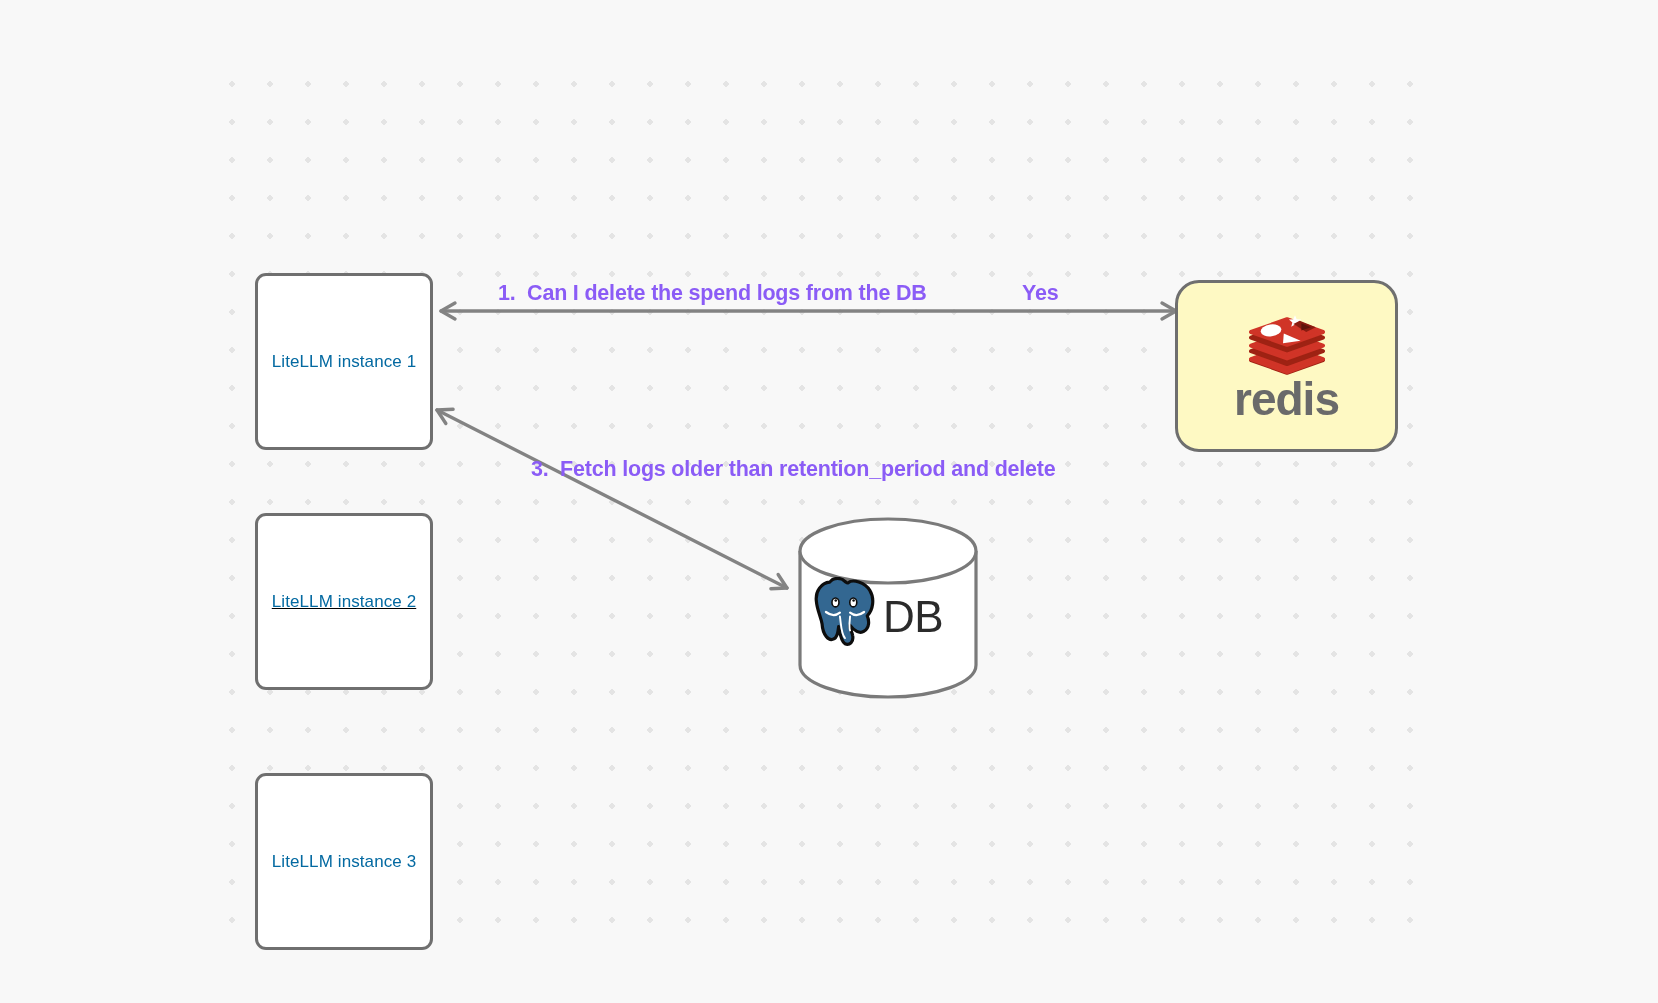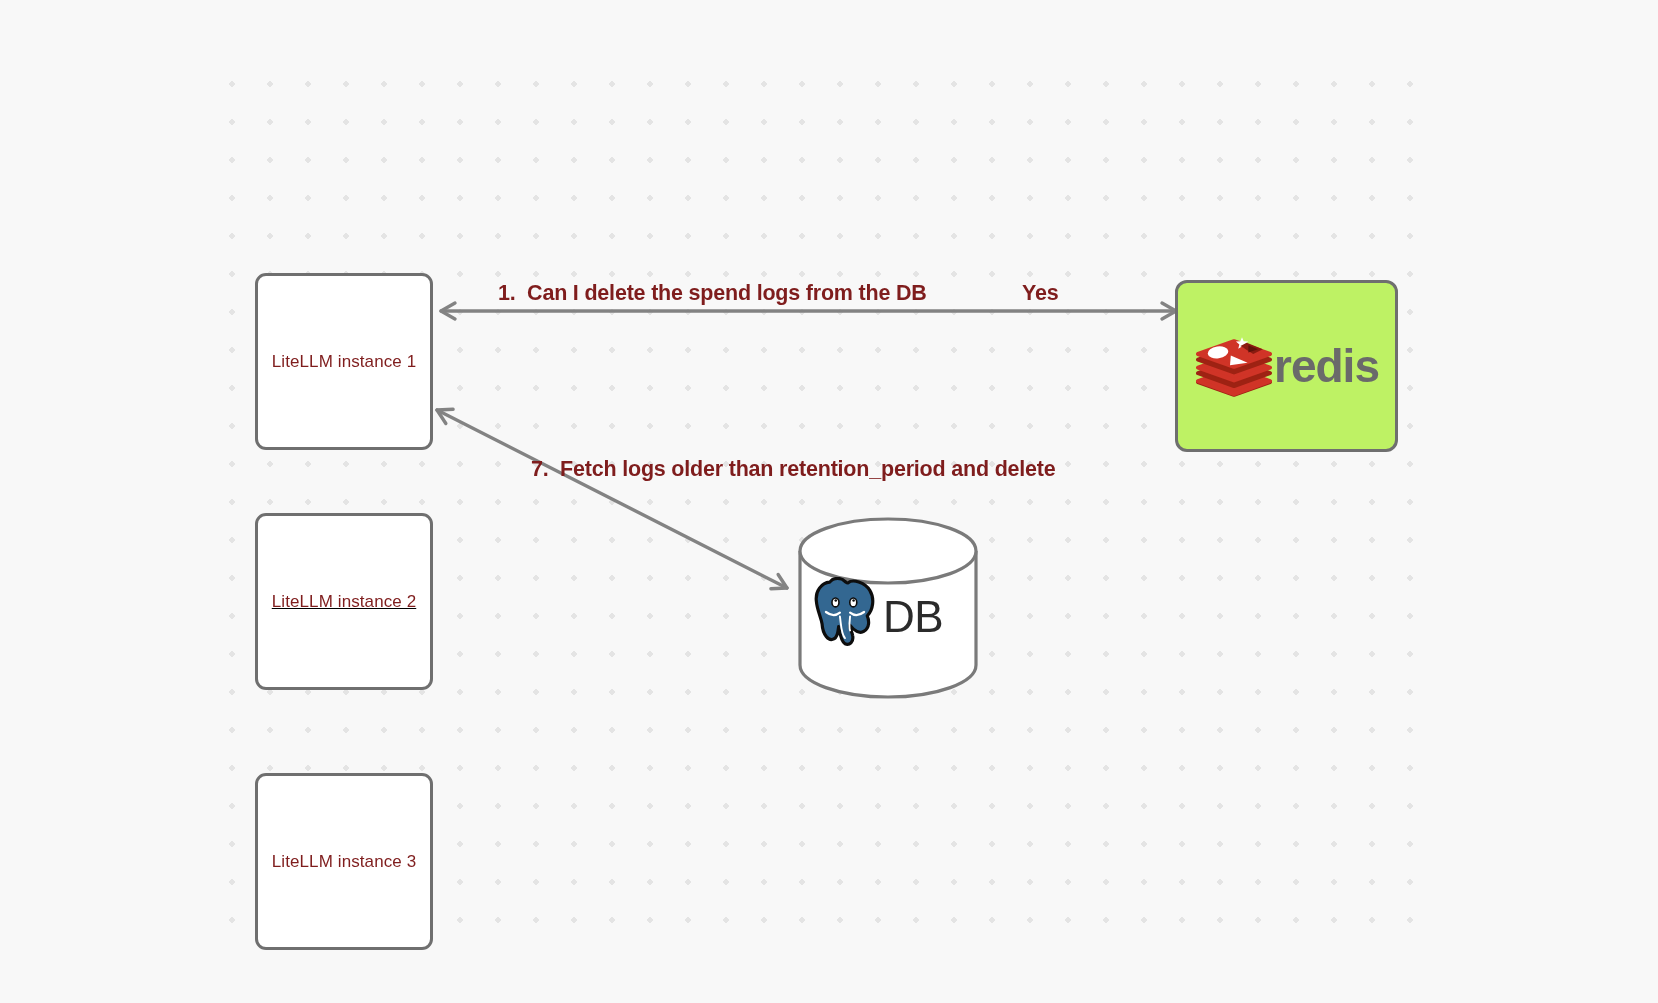--- a/index.html
+++ b/index.html
@@ -18,42 +18,42 @@
   }
 
   .node-box{
     position:absolute;box-sizing:border-box;
     width:178px;height:177px;
     background:#ffffff;
     border:3px solid #6f6f6f;border-radius:11px;
     display:flex;align-items:center;justify-content:center;
   }
   .node-box .box-label{
-    font-size:17px;color:#7f1d1d;letter-spacing:0.1px;
+    font-size:17px;color:#0369a1;letter-spacing:0.1px;
   }
   .box-1{left:255px;top:273px;}
   .box-2{left:255px;top:513px;text-decoration:underline;}
   .box-3{left:255px;top:757px;margin-top:16px;}
 
   .edge-label{
     position:absolute;
-    font-size:21.5px;font-weight:bold;color:#7f1d1d;
+    font-size:21.5px;font-weight:bold;color:#8b5cf6;
     letter-spacing:-0.2px;white-space:pre;
   }
   .label-1{left:498px;top:281px;}
   .label-yes{left:1022px;top:281px;}
   .label-2{left:531px;top:457px;}
 
   .arrows-layer{position:absolute;left:0;top:0;width:1658px;height:1003px;}
 
   .redis-node{
     position:absolute;box-sizing:border-box;
     left:1175px;top:280px;width:223px;height:172px;
-    background:#bef264;border:3px solid #6f6f6f;border-radius:12px;
-    display:flex;align-items:center;justify-content:center;
+    background:#fef9c3;border:3px solid #6f6f6f;border-radius:24px;
+    display:flex;flex-direction:column;align-items:center;justify-content:center;
   }
   .redis-wordmark{
     font-size:46px;font-weight:bold;color:#6a6a6a;
     letter-spacing:-1px;line-height:1;margin-top:-1px;
   }
 
   .db-node{position:absolute;left:797px;top:515px;width:182px;height:186px;}
   .db-node .cyl{position:absolute;left:0;top:0;}
   .pg-logo{position:absolute;left:16px;top:62px;}
   .db-label{
@@ -83,21 +83,21 @@
   </div>
   <div class="node-box box-2">
     <span class="box-label">LiteLLM instance 2</span>
   </div>
   <div class="node-box box-3">
     <span class="box-label">LiteLLM instance 3</span>
   </div>
 
   <div class="edge-label label-1">1.  Can I delete the spend logs from the DB</div>
   <div class="edge-label label-yes">Yes</div>
-  <div class="edge-label label-2">7.  Fetch logs older than retention_period and delete</div>
+  <div class="edge-label label-2">3.  Fetch logs older than retention_period and delete</div>
 
   <div class="redis-node">
     <svg width="80" height="66" viewBox="0 0 100 82">
 
       <path d="M50,52 L95,68 L50,84 L5,68 Z" transform="translate(0,-7)" fill="#9E2213" stroke="#9E2213" stroke-width="5" stroke-linejoin="round"></path>
       <path d="M50,44 L95,60 L50,76 L5,60 Z" fill="#D03427" stroke="#D03427" stroke-width="5" stroke-linejoin="round"></path>
 
       <path d="M50,34 L95,50 L50,66 L5,50 Z" fill="#9E2213" stroke="#9E2213" stroke-width="5" stroke-linejoin="round"></path>
       <path d="M50,27 L95,43 L50,59 L5,43 Z" fill="#D03427" stroke="#D03427" stroke-width="5" stroke-linejoin="round"></path>
 

